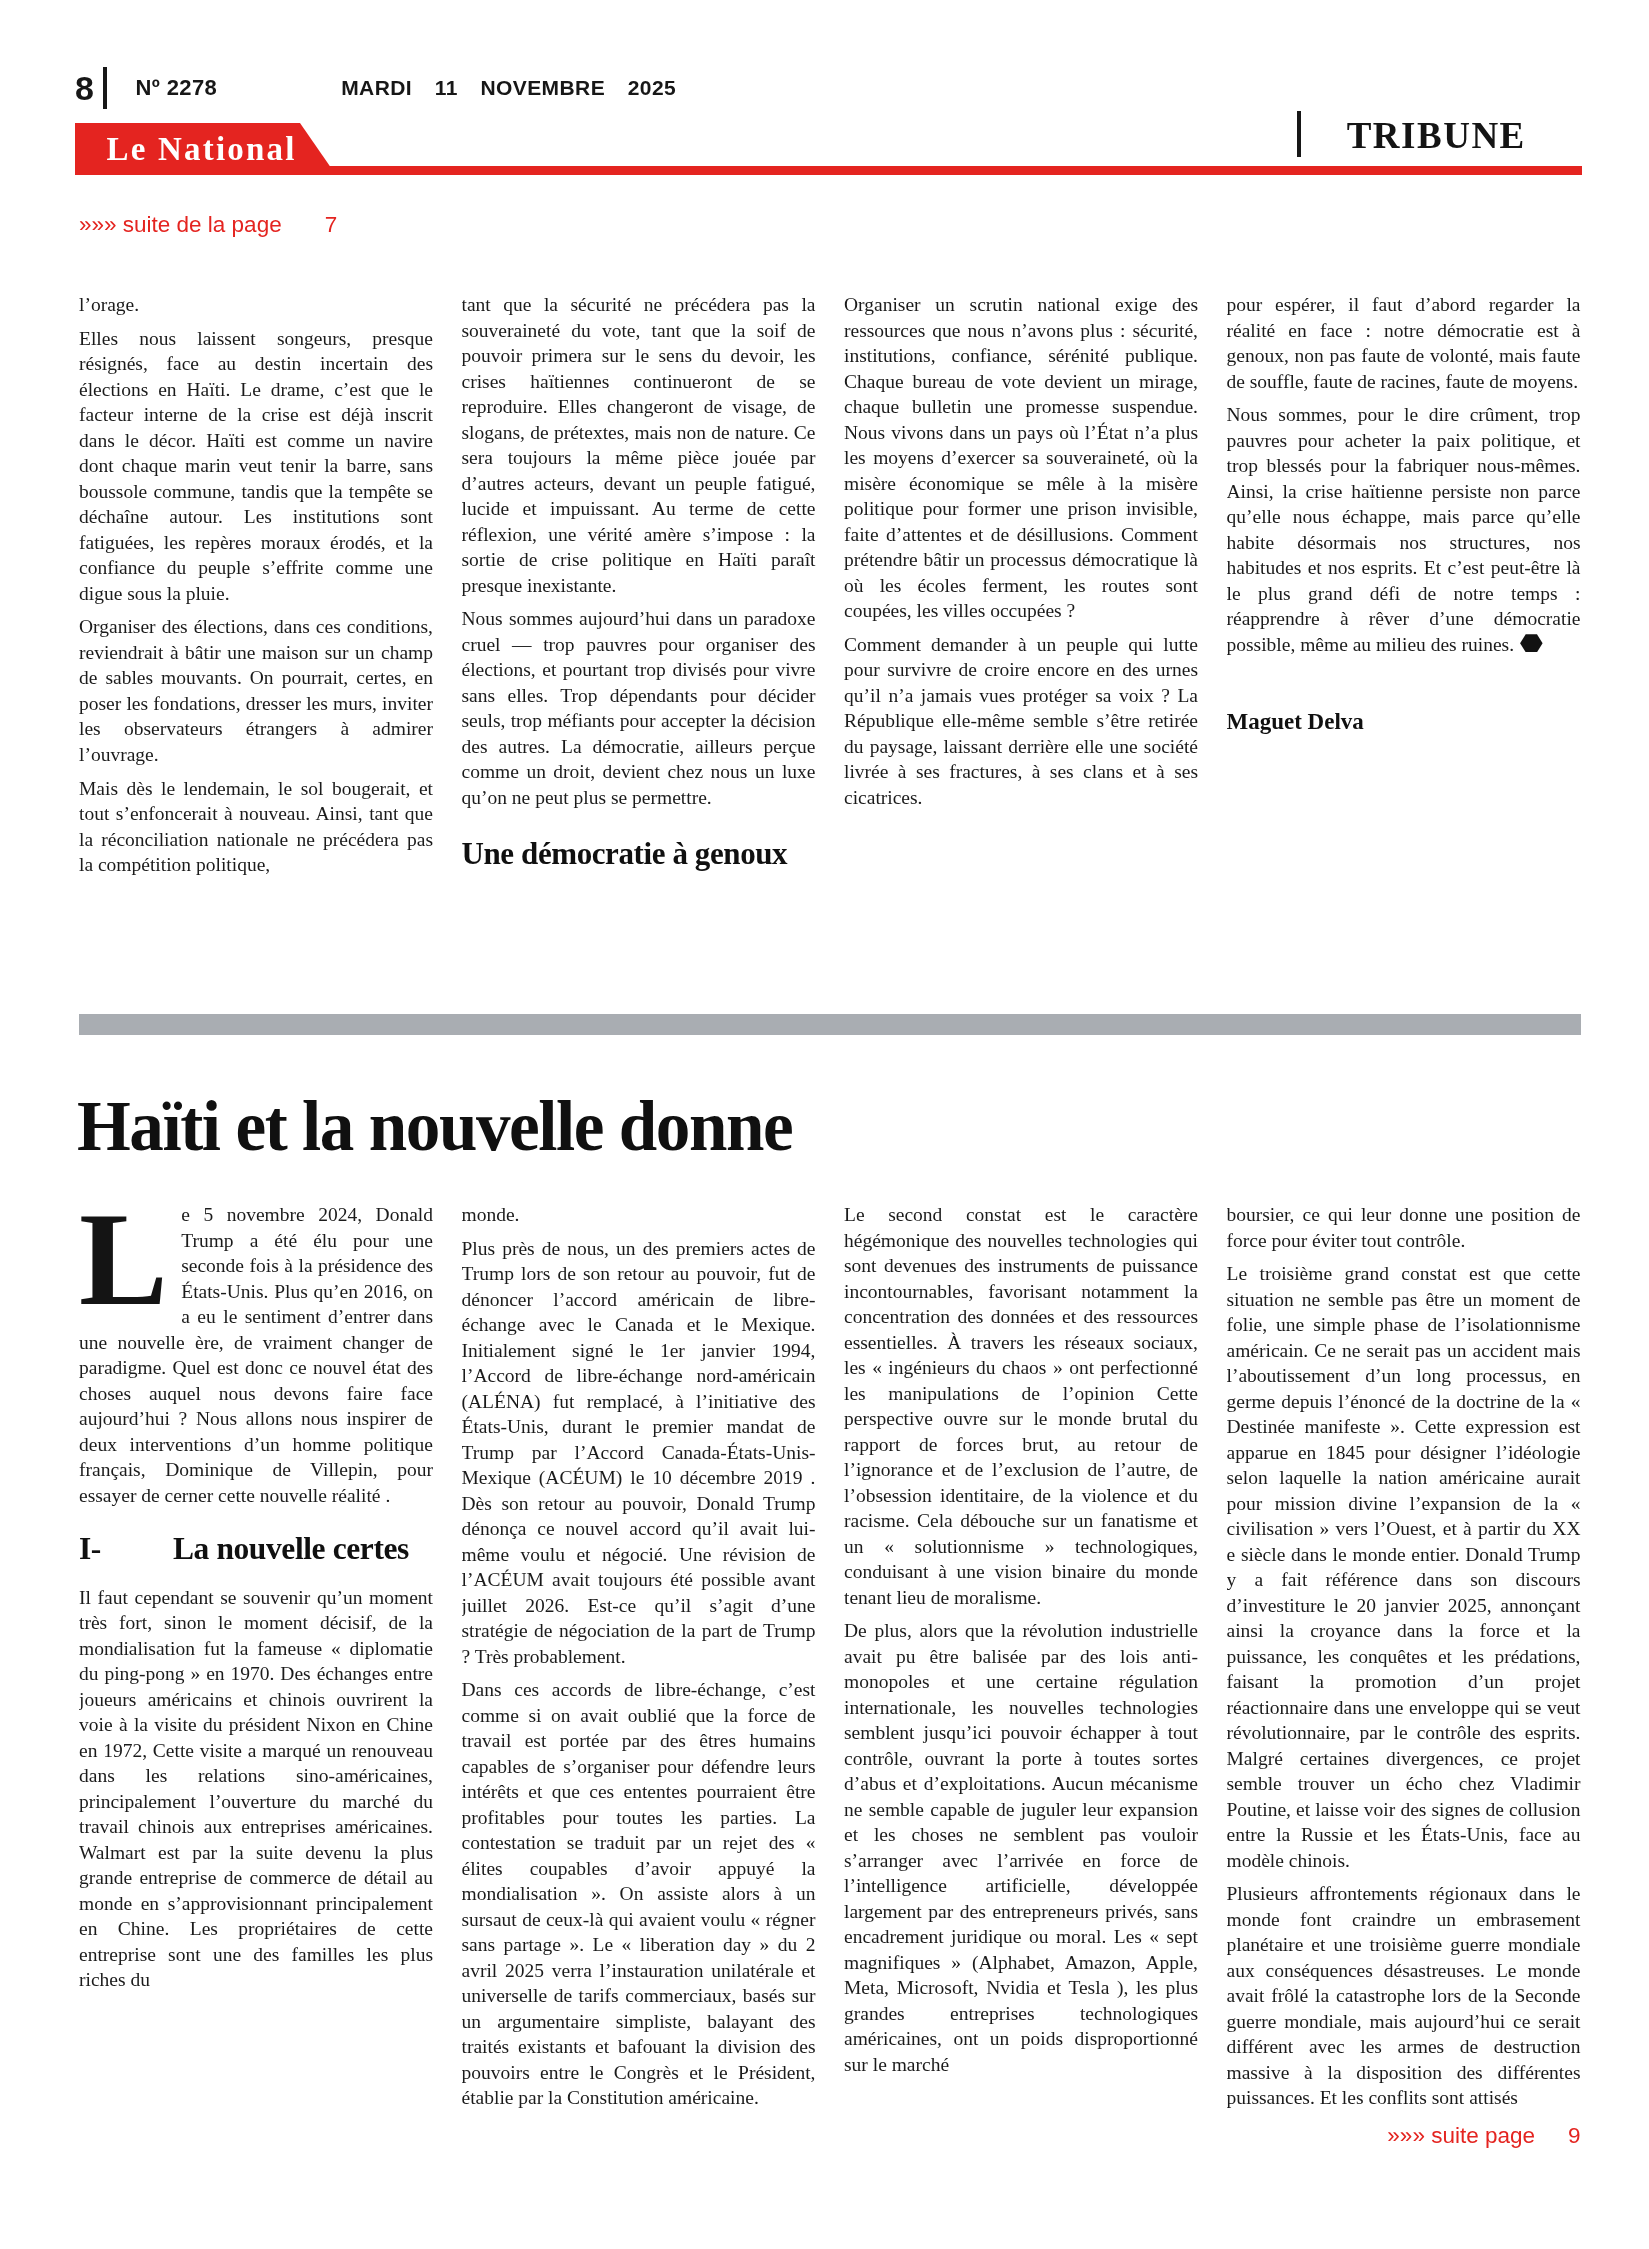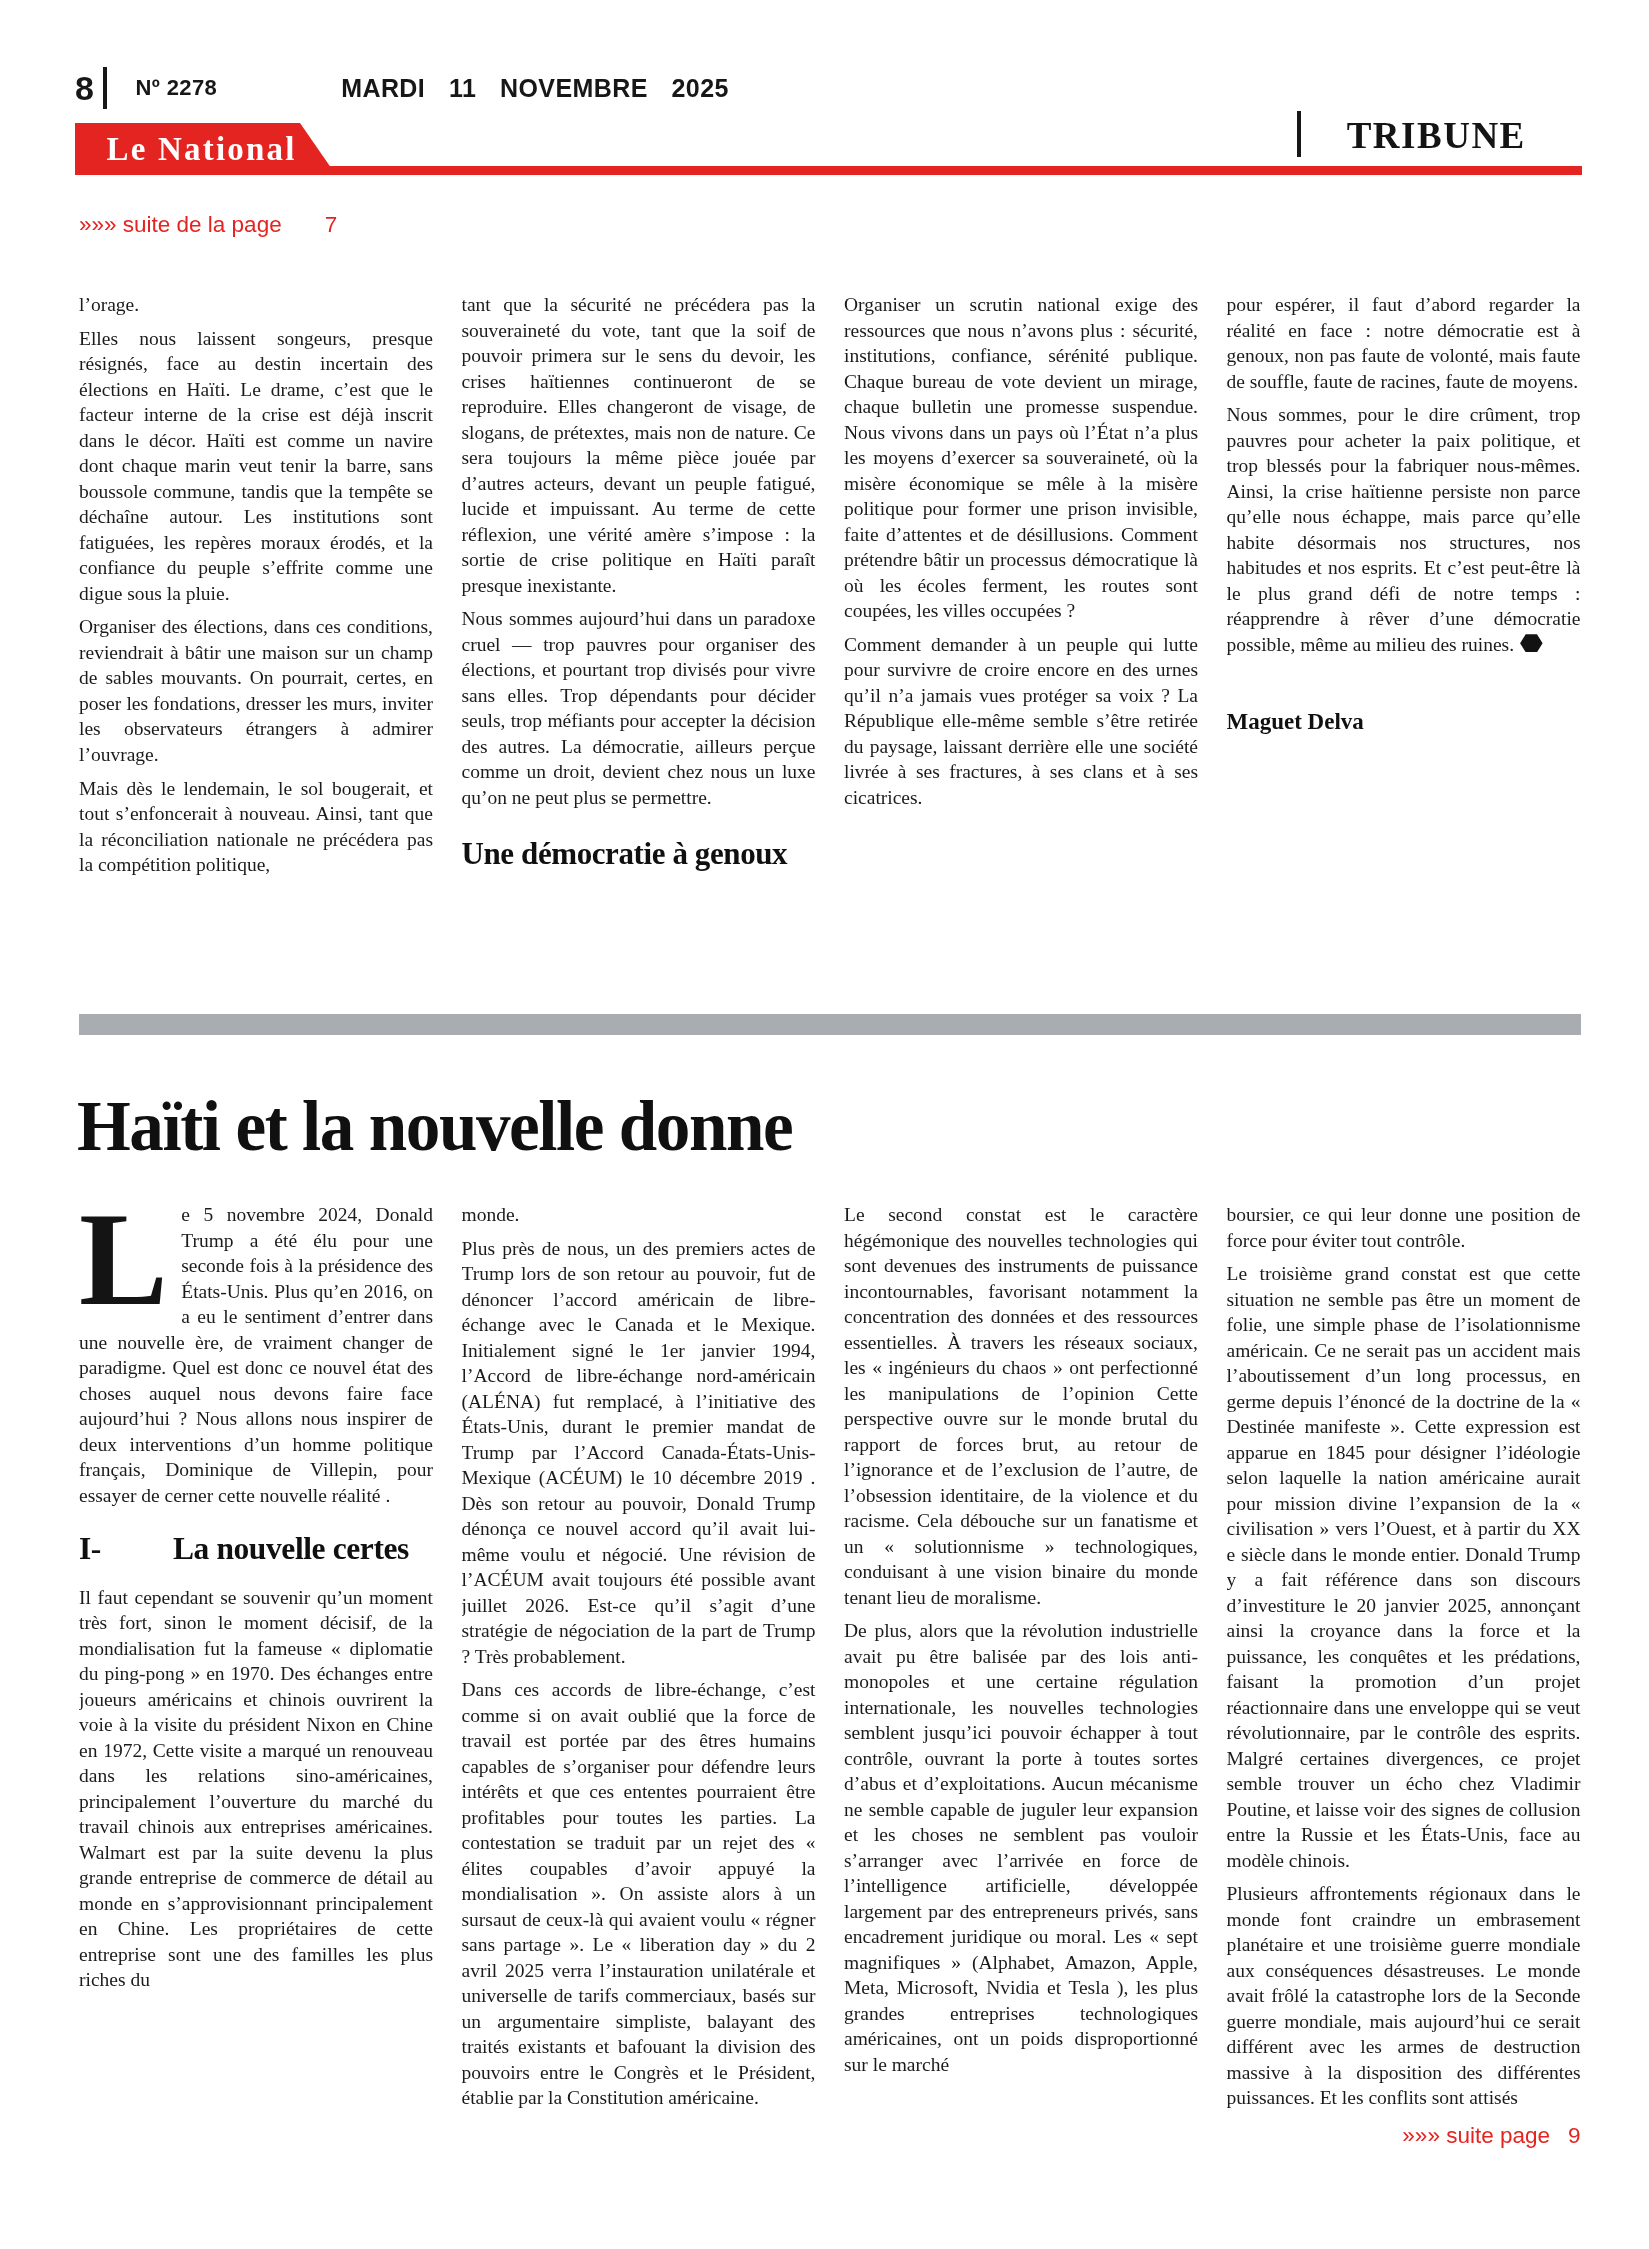--- a/index.html
+++ b/index.html
@@ -11,21 +11,21 @@
 
   
   .header-row {
     position:absolute; left:75px; top:67px;
     display:flex; align-items:center;
     font-family:"Liberation Sans", sans-serif; font-weight:bold; color:#171717;
   }
   .page-num { font-size:34px; line-height:1; }
   .vbar { width:4.5px; height:42px; background:#171717; margin:0 12px 0 9px; }
   .issue-num { font-size:22px; letter-spacing:0.4px;margin-left:16px; }
-  .edition-date { font-size:25px; margin-left:124px; word-spacing:16.5px; letter-spacing:0.4px; }
+  .edition-date { font-size:21px; margin-left:124px; word-spacing:16.5px; letter-spacing:0.4px; }
 
   .brand {
     position:absolute; left:75px; top:123px; width:261px; height:52px;
     background:var(--accent-red);
     clip-path:polygon(0 0, calc(100% - 36px) 0, 100% 100%, 0 100%);
     display:flex; align-items:center; padding-left:31.5px; box-sizing:border-box;
   }
   .brand-text {
     font-family:"Liberation Serif", serif; font-weight:bold;
     font-size:33px; color:#ffffff; letter-spacing:2.2px; line-height:1;
@@ -43,21 +43,21 @@
     font-family:"Liberation Serif", serif; font-weight:bold; font-size:37px;
     color:#141414; line-height:1.1; letter-spacing:1.5px;
   }
 
   
   .suite {
     font-family:"Liberation Sans", sans-serif; font-size:22.5px;
     color:var(--accent-red); display:flex;
   }
   .suite-top { position:absolute; left:79px; top:212px; gap:43px;align-items:flex-end; }
-  .suite-bottom { justify-content:flex-end; gap:18px; margin-top:12px; }
+  .suite-bottom { justify-content:flex-end; gap:33px; margin-top:12px; }
 
   
   .cols { position:absolute; left:79px; display:flex; gap:28.5px; }
   .cols-top    { top:249px;  width:1502px; height:714px; }
   .cols-bottom { top:1159px; width:1502px; height:1072px; }
   .col { width:354px; overflow:hidden;margin-top:43px; }
 
   .para {
     margin:0 0 8.2px 0; text-align:justify;
     font-size:19.5px; line-height:25.5px; color:#1b1b1b;

